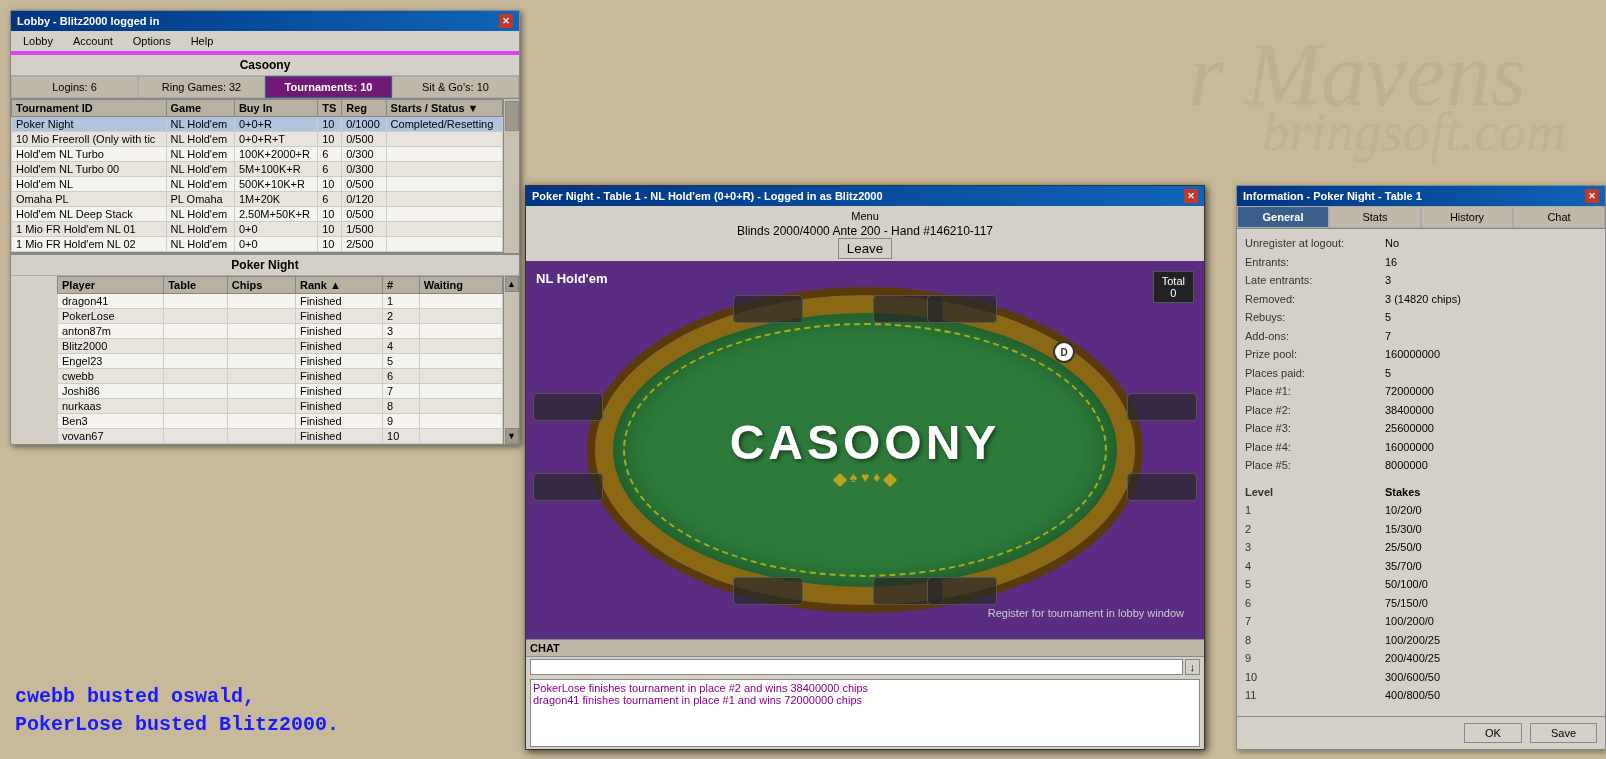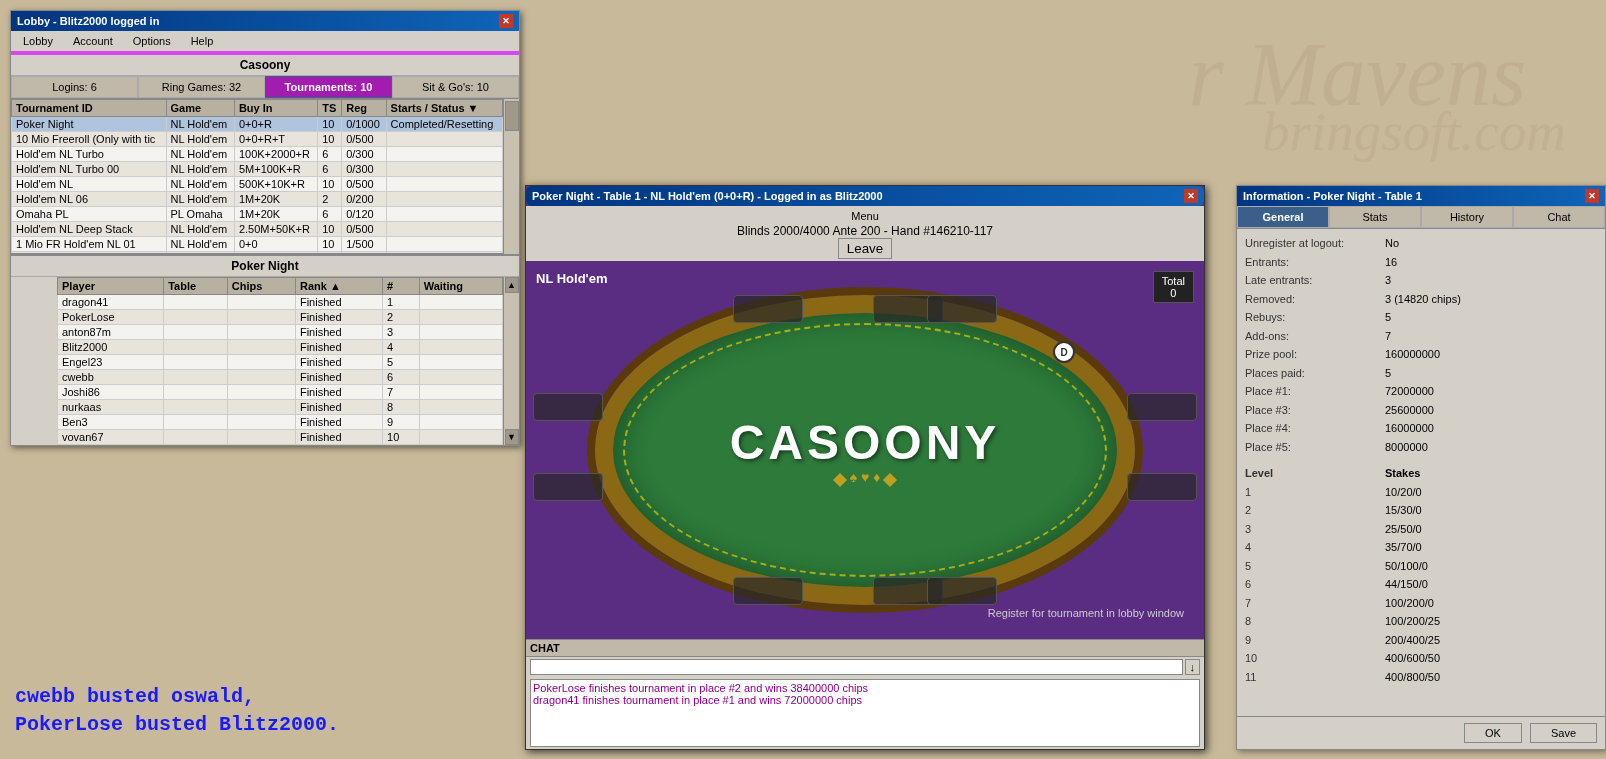--- a/index.html
+++ b/index.html
@@ -100,21 +100,21 @@
     .tab {
       flex: 1;
       text-align: center;
       padding: 4px 2px;
       border: 1px solid #aaa;
       cursor: pointer;
       font-size: 11px;
       background: #c0b8a8;
     }
     .tab.active {
-      background: #a21caf;
+      background: #701a75;
       color: white;
       font-weight: bold;
       border-color: #3a5f8a;
     }
 
     
     .tourn-table {
       width: 100%;
       border-collapse: collapse;
       font-size: 11px;
@@ -188,21 +188,20 @@
     .pt-titlebar {
       background: linear-gradient(to right, #003580, #1064b8);
       color: white;
       padding: 3px 6px;
       display: flex;
       justify-content: space-between;
       align-items: center;
       font-size: 11px;
       font-weight: bold;
       flex-shrink: 0;
-      border-radius: 6px;
     }
     .pt-menu-bar {
       background: #d4d0c8;
       display: flex;
       justify-content: space-between;
       align-items: center;
       padding: 2px 6px;
       font-size: 11px;
       flex-shrink: 0;
       flex-direction: column;
@@ -555,28 +554,20 @@
     </tr>
             <tr>
       <td>Hold'em NL</td>
       <td>NL Hold'em</td>
       <td>500K+10K+R</td>
       <td>10</td>
       <td>0/500</td>
       <td></td>
     </tr>
             <tr>
-      <td>Hold'em NL 06</td>
-      <td>NL Hold'em</td>
-      <td>1M+20K</td>
-      <td>2</td>
-      <td>0/200</td>
-      <td></td>
-    </tr>
-            <tr>
       <td>Omaha PL</td>
       <td>PL Omaha</td>
       <td>1M+20K</td>
       <td>6</td>
       <td>0/120</td>
       <td></td>
     </tr>
             <tr>
       <td>Hold'em NL Deep Stack</td>
       <td>NL Hold'em</td>
@@ -831,20 +822,24 @@
         </div>
         <div class="info-row">
           <span class="info-label">Places paid:</span>
           <span class="info-value">5</span>
         </div>
         <div class="info-row">
           <span class="info-label">Place #1:</span>
           <span class="info-value">72000000</span>
         </div>
         <div class="info-row">
+          <span class="info-label">Place #2:</span>
+          <span class="info-value">38400000</span>
+        </div>
+        <div class="info-row">
           <span class="info-label">Place #3:</span>
           <span class="info-value">25600000</span>
         </div>
         <div class="info-row">
           <span class="info-label">Place #4:</span>
           <span class="info-value">16000000</span>
         </div>
         <div class="info-row">
           <span class="info-label">Place #5:</span>
           <span class="info-value">8000000</span>
@@ -871,37 +866,37 @@
         <div class="info-row">
           <span class="info-label">4</span>
           <span class="info-value">35/70/0</span>
         </div>
         <div class="info-row">
           <span class="info-label">5</span>
           <span class="info-value">50/100/0</span>
         </div>
         <div class="info-row">
           <span class="info-label">6</span>
-          <span class="info-value">44/150/0</span>
+          <span class="info-value">75/150/0</span>
         </div>
         <div class="info-row">
           <span class="info-label">7</span>
           <span class="info-value">100/200/0</span>
         </div>
         <div class="info-row">
           <span class="info-label">8</span>
           <span class="info-value">100/200/25</span>
         </div>
         <div class="info-row">
           <span class="info-label">9</span>
           <span class="info-value">200/400/25</span>
         </div>
         <div class="info-row">
           <span class="info-label">10</span>
-          <span class="info-value">400/600/50</span>
+          <span class="info-value">300/600/50</span>
         </div>
         <div class="info-row">
           <span class="info-label">11</span>
           <span class="info-value">400/800/50</span>
         </div>
       </div>
   </div>
 
   <div class="info-footer">
     <button class="info-footer-btn">OK</button>

